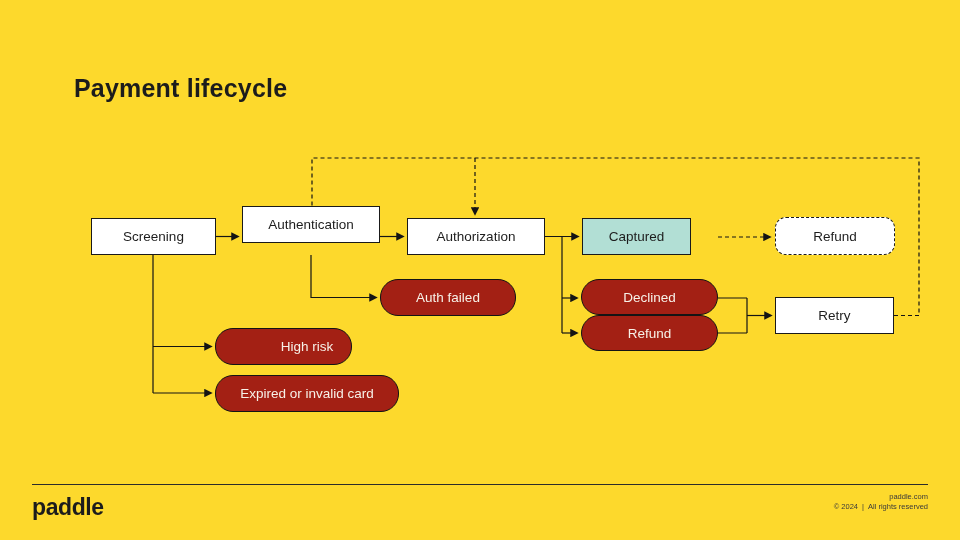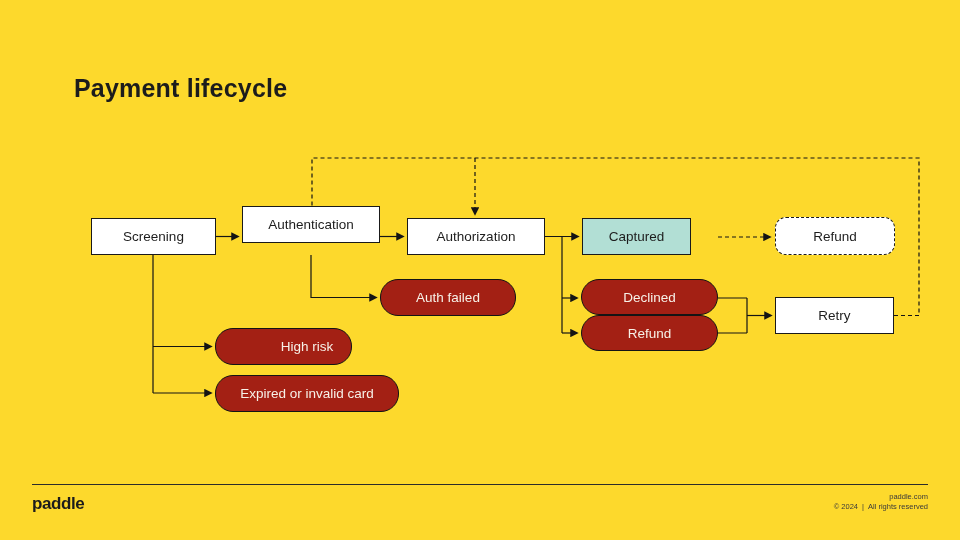--- a/index.html
+++ b/index.html
@@ -45,21 +45,21 @@
     left: 32px;
     top: 484px;
     width: 896px;
     height: 1px;
     background: #2b2b2b;
   }
   .logo {
     position: absolute;
     left: 32px;
     top: 494px;
-    font-size: 17px;
+    font-size: 23px;
     font-weight: 700;
     letter-spacing: -0.4px;
     color: #1c1c1c;
   }
   .footer-right {
     position: absolute;
     right: 32px;
     top: 492px;
     text-align: right;
     font-size: 7.5px;

